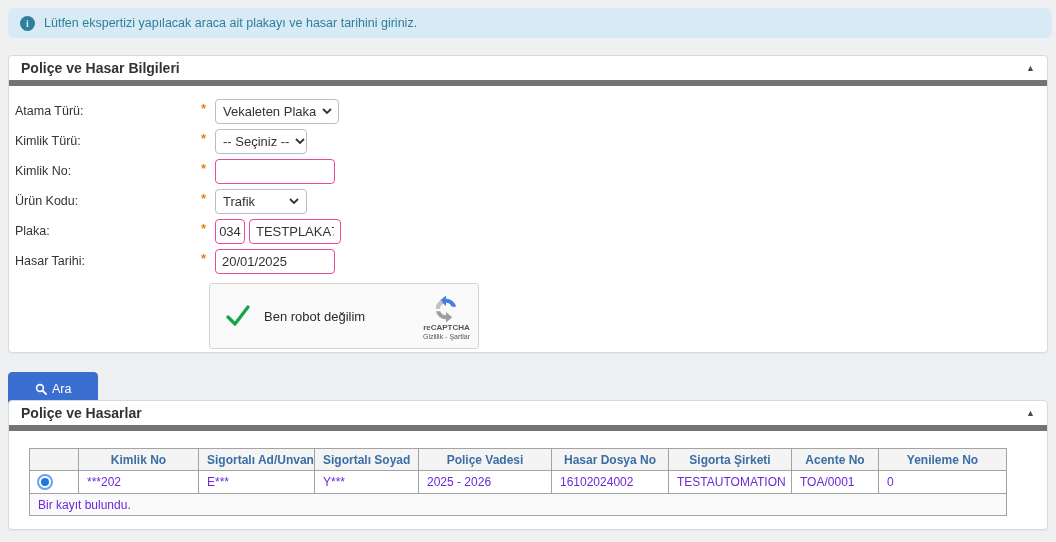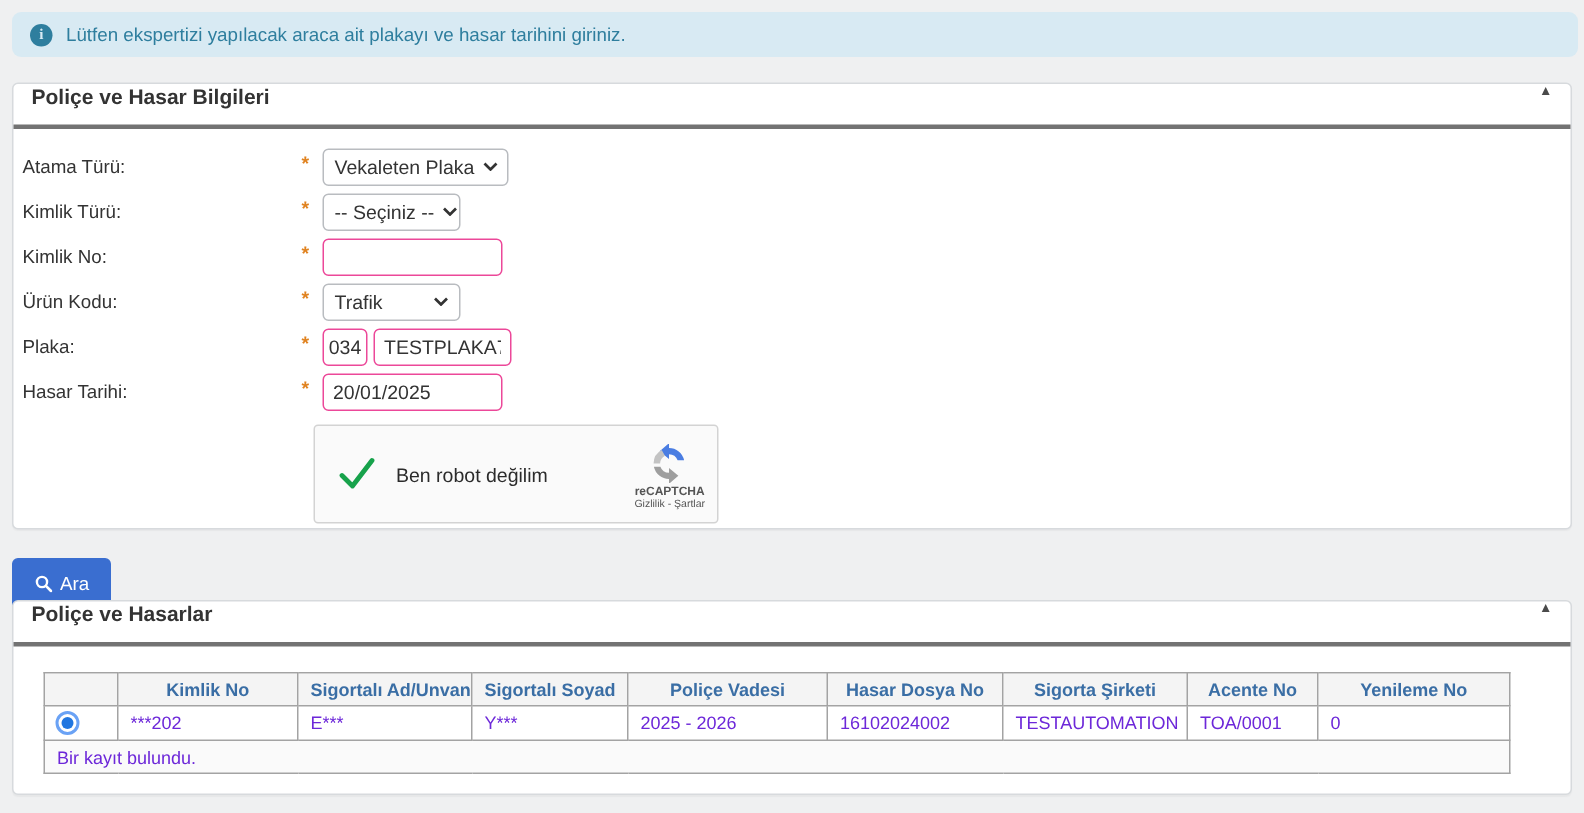--- a/index.html
+++ b/index.html
@@ -28,22 +28,22 @@
 
   
   .panel{
     position:absolute; left:8px; width:1040px;
     background:#fff; border:1px solid #d7dadd; border-radius:4px;
     box-shadow:0 1px 1px rgba(0,0,0,.04);
   }
   .panel-policy{ top:55px; height:298px; }
   .panel-results{ top:400px; height:130px; }
   .panel-header{
-    height:30px; display:flex; align-items:flex-start;
-    padding:0 12px; border-bottom:3px solid #737373;
+    height:30px; display:flex; align-items:center;
+    padding:0 12px; border-bottom:6px solid #737373;
   }
   .panel-title{ font-size:14px; font-weight:bold; color:#333; }
   .collapse-arrow{
     margin-left:auto; font-size:9px; color:#4a4a4a; cursor:pointer; line-height:1;
   }
 
   
   .form-body{ padding-top:10px; }
   .form-row{ display:flex; align-items:center; height:30px; padding-left:6px; }
   .form-label{ width:186px; font-size:12.5px; color:#333; }
@@ -73,21 +73,21 @@
     padding-top:4px;
   }
   .recaptcha-brand .brand-name{ font-size:8px; color:#555;font-weight:bold; }
   .recaptcha-brand .brand-links{ font-size:7px; color:#555; cursor:pointer; }
 
   
   .btn-search{
     position:absolute; left:8px; top:372px; height:34px;
     background:var(--accent-blue,#3a6ed0); border:1px solid var(--accent-blue,#3a6ed0);
     border-radius:4px; color:#fff; font-family:"Liberation Sans", sans-serif;
-    font-size:12.5px; display:flex; align-items:center; gap:5px; padding:0 14px;
+    font-size:12.5px; display:flex; align-items:center; gap:5px; padding:0 26px;
     cursor:pointer;
   }
 
   
   .results-table{
     margin:17px 0 0 20px; width:977px;
     border-collapse:collapse; table-layout:fixed;
     font-size:12px;
   }
   .results-table th, .results-table td{

